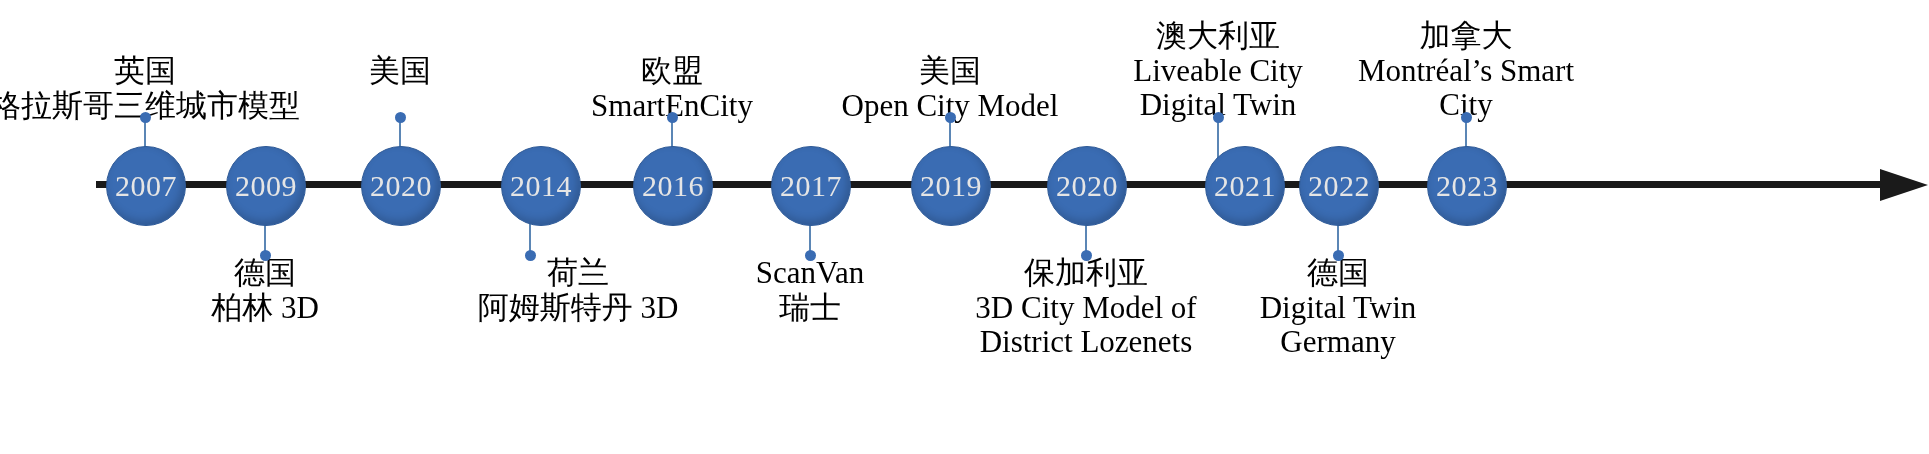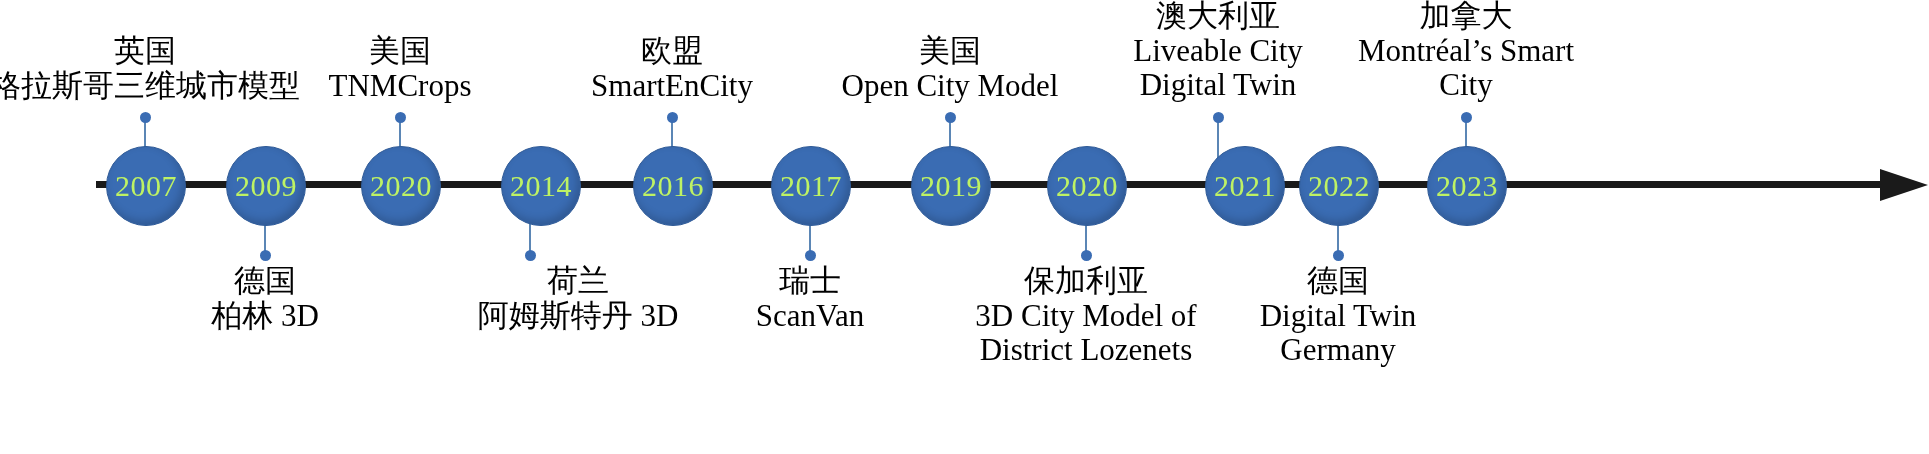--- a/index.html
+++ b/index.html
@@ -35,21 +35,21 @@
   .node{
     position:absolute;
     width:78px;height:78px;
     margin-left:-39px;
     top:146px;
     border-radius:50%;
     background:#3a6cb3;
     border:1px solid #2f5a96;
     box-shadow:inset -3px -4px 9px rgba(0,0,0,.18);
     display:flex;align-items:center;justify-content:center;
-    color:#bef264;
+    color:#e5e5e5;
     font-size:30px;
     letter-spacing:.5px;
     line-height:1;
     z-index:3;
   }
 
   
   .stem{
     position:absolute;
     width:2px;
@@ -73,22 +73,22 @@
   
   .label{
     position:absolute;
     text-align:center;
     color:#000000;
     font-size:31px;
     line-height:1.12;
     white-space:nowrap;
     z-index:1;
   }
-  .label.top{ transform:translateX(-50%); }
-  .label.bottom{ transform:translateX(-50%); top:264px; }
+  .label.top{ transform:translateX(-50%);margin-top:20px; }
+  .label.bottom{ transform:translateX(-50%); top:256px; }
   .label .ln{ display:block; }
 </style>
 </head>
 <body>
 
 <div id="stage">
   <div class="axis-line"></div>
   <div class="axis-arrow"></div>
   <div id="events-layer">
       <div class="stem up" style="left: 145px;"></div>
@@ -103,42 +103,41 @@
       <div class="node" style="left: 265px;">2009</div>
       <div class="label bottom" style="left: 265px;">
         <span class="ln">德国</span>
         <span class="ln">柏林 3D</span>
       </div>
       <div class="stem up" style="left: 400px;"></div>
       <div class="stem-dot up" style="left: 400px;"></div>
       <div class="node" style="left: 400px;">2020</div>
       <div class="label top" style="left: 400px; top: 34px;">
         <span class="ln">美国</span>
-        <span class="ln">TNMCrops</span>
       </div>
       <div class="stem down" style="left: 530px;"></div>
       <div class="stem-dot down" style="left: 530px;"></div>
       <div class="node" style="left: 540px;">2014</div>
       <div class="label bottom" style="left: 530px; margin-left: 48px;">
         <span class="ln">荷兰</span>
         <span class="ln">阿姆斯特丹 3D</span>
       </div>
       <div class="stem up" style="left: 672px;"></div>
       <div class="stem-dot up" style="left: 672px;"></div>
       <div class="node" style="left: 672px;">2016</div>
       <div class="label top" style="left: 672px; top: 34px;">
         <span class="ln">欧盟</span>
         <span class="ln">SmartEnCity</span>
       </div>
       <div class="stem down" style="left: 810px;"></div>
       <div class="stem-dot down" style="left: 810px;"></div>
       <div class="node" style="left: 810px;">2017</div>
       <div class="label bottom" style="left: 810px;">
+        <span class="ln">ScanVan</span>
         <span class="ln">瑞士</span>
-        <span class="ln">ScanVan</span>
       </div>
       <div class="stem up" style="left: 950px;"></div>
       <div class="stem-dot up" style="left: 950px;"></div>
       <div class="node" style="left: 950px;">2019</div>
       <div class="label top" style="left: 950px; top: 34px;">
         <span class="ln">美国</span>
         <span class="ln">Open City Model</span>
       </div>
       <div class="stem down" style="left: 1086px;"></div>
       <div class="stem-dot down" style="left: 1086px;"></div>

